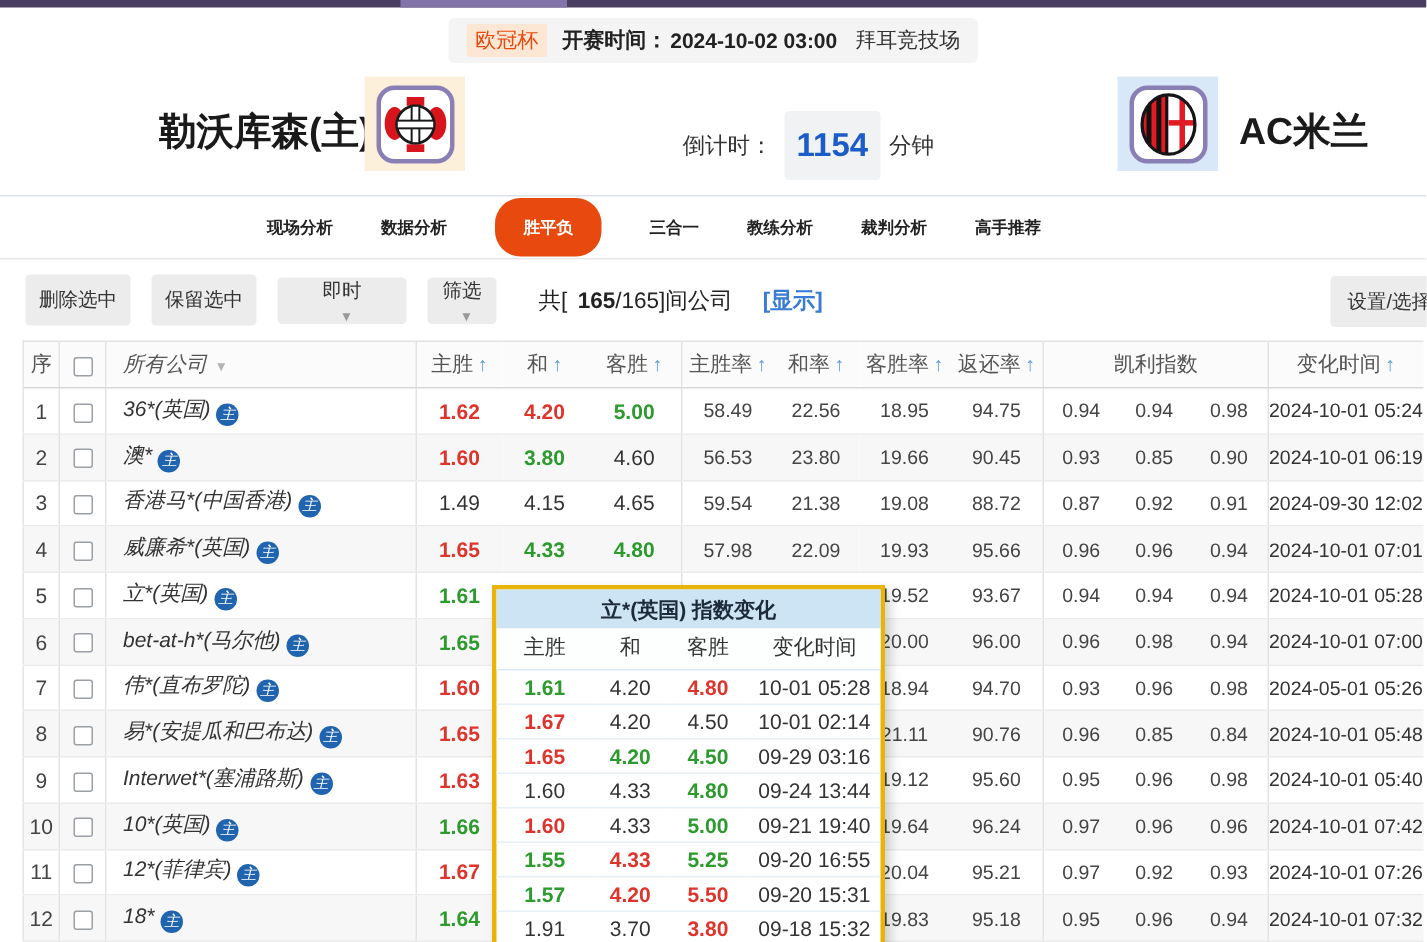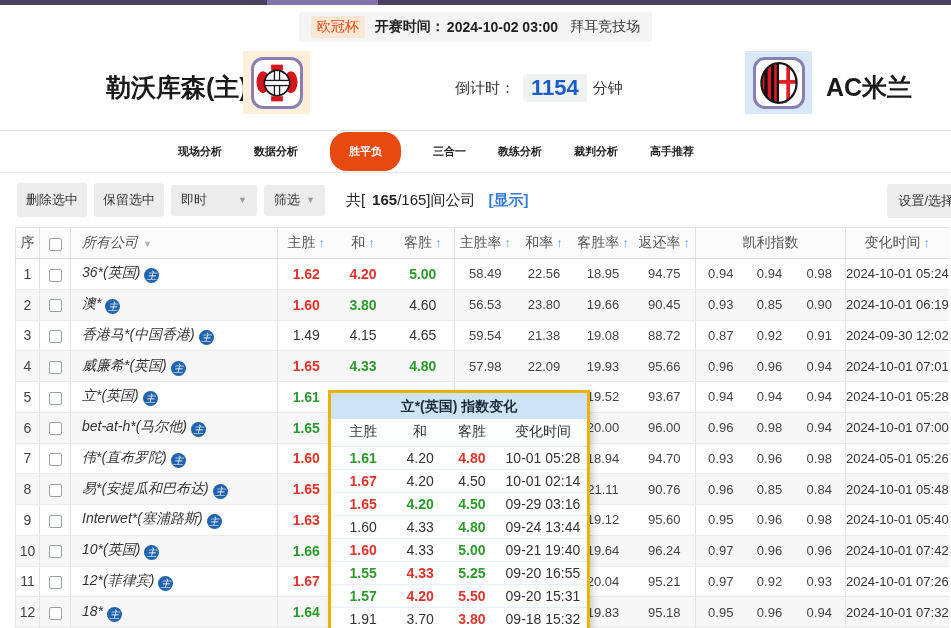--- a/index.html
+++ b/index.html
@@ -24,36 +24,36 @@
   .team-name { position:absolute; top:33px; font-size:25px; font-weight:bold; color:#1a1a1a; }
   .team-name.home { left:106px; }
   .team-name.away { left:826px; }
   .logo-box { position:absolute; top:13px; width:67px; height:63px; display:flex; align-items:center; justify-content:center; }
   .home-logo { left:243px; background:#fcf0db; }
   .away-logo { left:745px; background:#d9e8f8; }
   .logo-inner { width:52px; height:52px; background:#fff; border:3px solid #8a7fb5; border-radius:12px;
     display:flex; align-items:center; justify-content:center; }
   .countdown { position:absolute; left:455px; top:36px; display:flex; align-items:center; }
   .cd-label { font-size:15px; color:#333; }
-  .cd-value { font-size:22px; font-weight:bold; color:var(--countdown); background:#f0f2f4; padding:1px 8px; border-radius:3px; margin:0 6px 0 8px; }
+  .cd-value { font-size:22px; font-weight:bold; color:var(--countdown); background:#f0f2f4; padding:10px 8px; border-radius:3px; margin:0 6px 0 8px; }
   .cd-unit { font-size:15px; color:#333; }
 
   
   #tabs { position:absolute; left:0; top:130px; width:951px; height:43px; display:flex; align-items:center;
     padding-left:178px; gap:32px; border-top:1px solid #dde1e8; border-bottom:1px solid #e9e9e9; background:#fff; }
   .tab { font-size:11px; font-weight:600; color:#222; cursor:pointer; white-space:nowrap; }
   .tab.t-active { background:var(--accent); color:#fff; border-radius:17px; padding:12px 19px; }
 
   
   #toolbar { position:absolute; left:0; top:174px; width:951px; height:52px; display:flex; align-items:center;
-    padding-left:17px; gap:7px; background:#fff; }
+    padding-left:17px; gap:14px; background:#fff; }
   .tbtn { background:#ececec; border:none; border-radius:3px; font-size:13px; color:#333;
     padding:8px 9px; font-family:inherit; cursor:pointer; white-space:nowrap; }
   .tdrop { background:#ececec; border-radius:3px; font-size:13px; color:#333; height:31px;
-    display:flex; align-items:center; justify-content:space-between; padding:0 10px; cursor:pointer; }
+    display:flex; align-items:center; justify-content:space-between; padding:0 10px; cursor:pointer;flex-direction:column; }
   .tdrop.wide { width:86px; }
   .darr { color:#999; font-size:9px; margin-left:6px; }
   .count { font-size:15px; color:#222; margin-left:14px; }
   .count b { font-weight:bold;padding-left:7px; }
   .show-link { color:var(--link); font-size:15px; margin-left:6px; cursor:pointer; text-decoration:none;font-weight:bold; }
   .tbtn.settings { position:absolute; right:-14px; top:10px; padding:8px 11px; }
 
   
   #odds-table { position:absolute; left:15px; top:227px; width:933px; border-collapse:collapse; table-layout:fixed;
     font-size:14px; border-left:1px solid #e5e5e5; border-top:1px solid #e2e2e2; }

